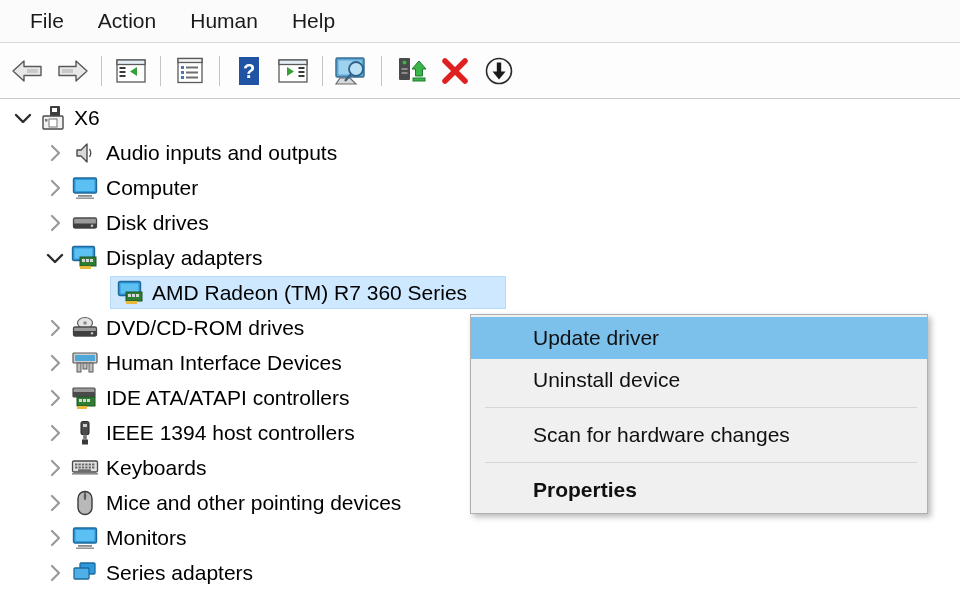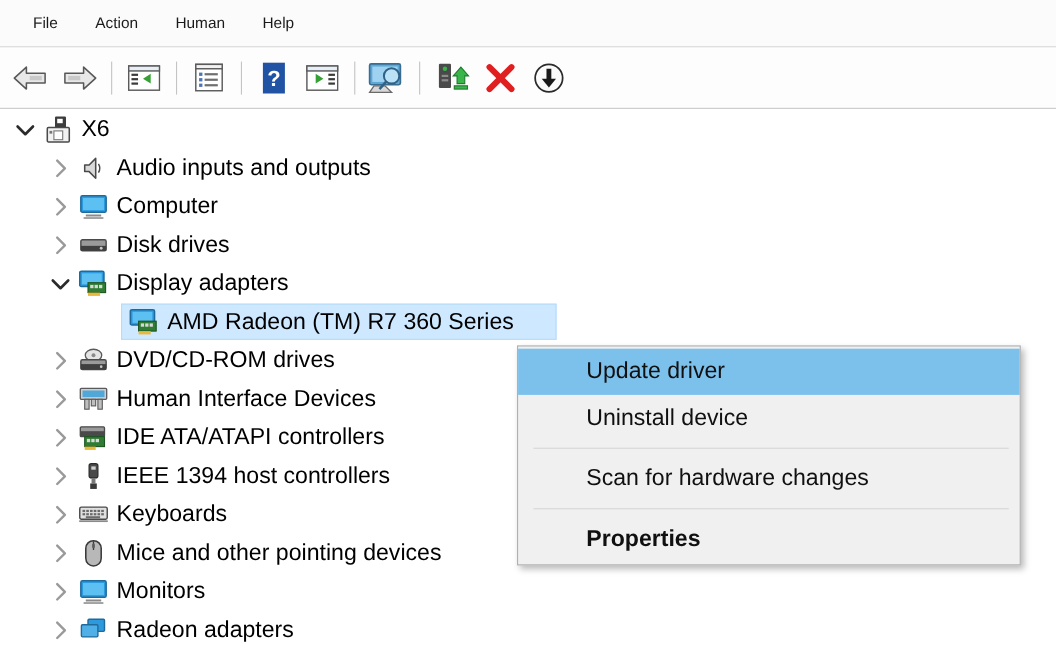--- a/index.html
+++ b/index.html
@@ -22,21 +22,21 @@
     position: absolute;
     left: 0; top: 0;
     width: 960px; height: 43px;
     background: #fbfbfb;
     border-bottom: 1px solid #d8d8d8;
     display: flex;
     align-items: center;
     padding-left: 14px;
   }
   .menubar-item {
-    font-size: 14px;
+    font-size: 21px;
     color: #1a1a1a;
     padding: 2px 16px 4px 16px;
     margin-right: 2px;
     line-height: 1;
     cursor: default;
     white-space: nowrap;
   }
 
   
   .toolbar {
@@ -570,21 +570,21 @@
           <svg width="14" height="18" viewBox="0 0 14 18">
               <polyline points="4,2 11,9 4,16" fill="none" stroke="#9a9a9a" stroke-width="2.2" stroke-linecap="round" stroke-linejoin="round"></polyline>
             </svg>
         </div>
         <div class="ico">
           <svg width="26" height="24" viewBox="0 0 26 24">
             <rect x="8" y="2" width="15" height="11" rx="1" fill="#2e9ade" stroke="#1f6a9b" stroke-width="1.3"></rect>
             <rect x="2" y="7" width="15" height="11" rx="1" fill="#4fb0e8" stroke="#1f6a9b" stroke-width="1.3"></rect>
           </svg>
         </div>
-        <div class="label">Radeon adapters</div>
+        <div class="label">Series adapters</div>
       </div>
     </div>
 
   </div>
 
   <div class="ctxmenu">
     <div class="ctx-item hl">Update driver</div>
     <div class="ctx-item">Uninstall device</div>
     <div class="ctx-sep"></div>
     <div class="ctx-item">Scan for hardware changes</div>

